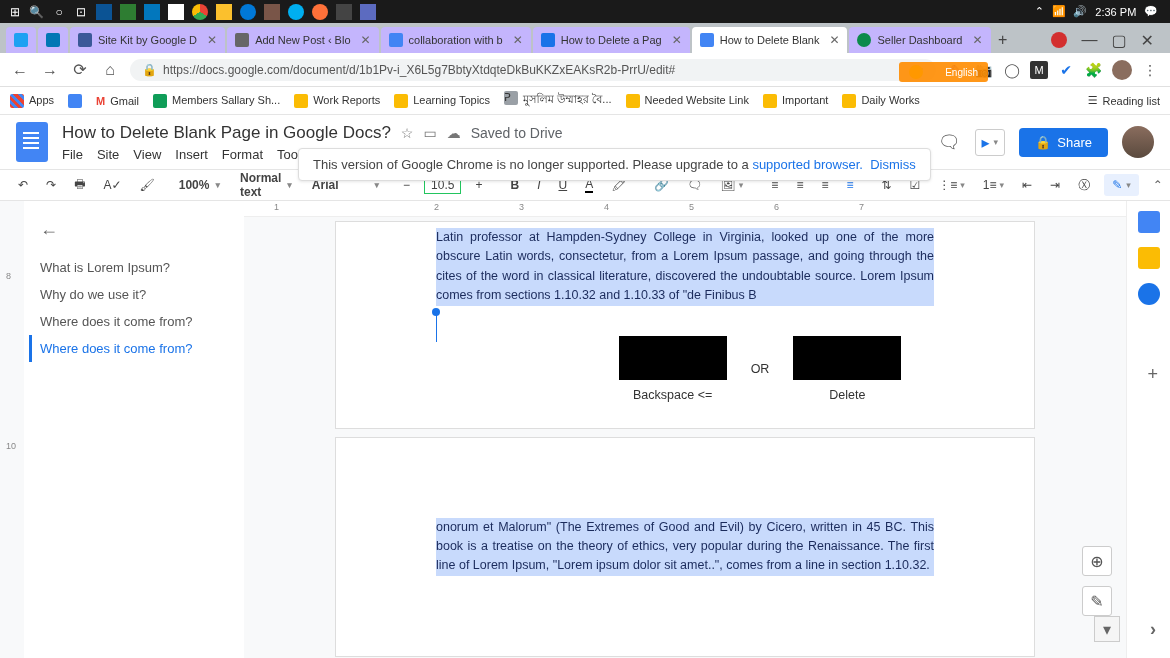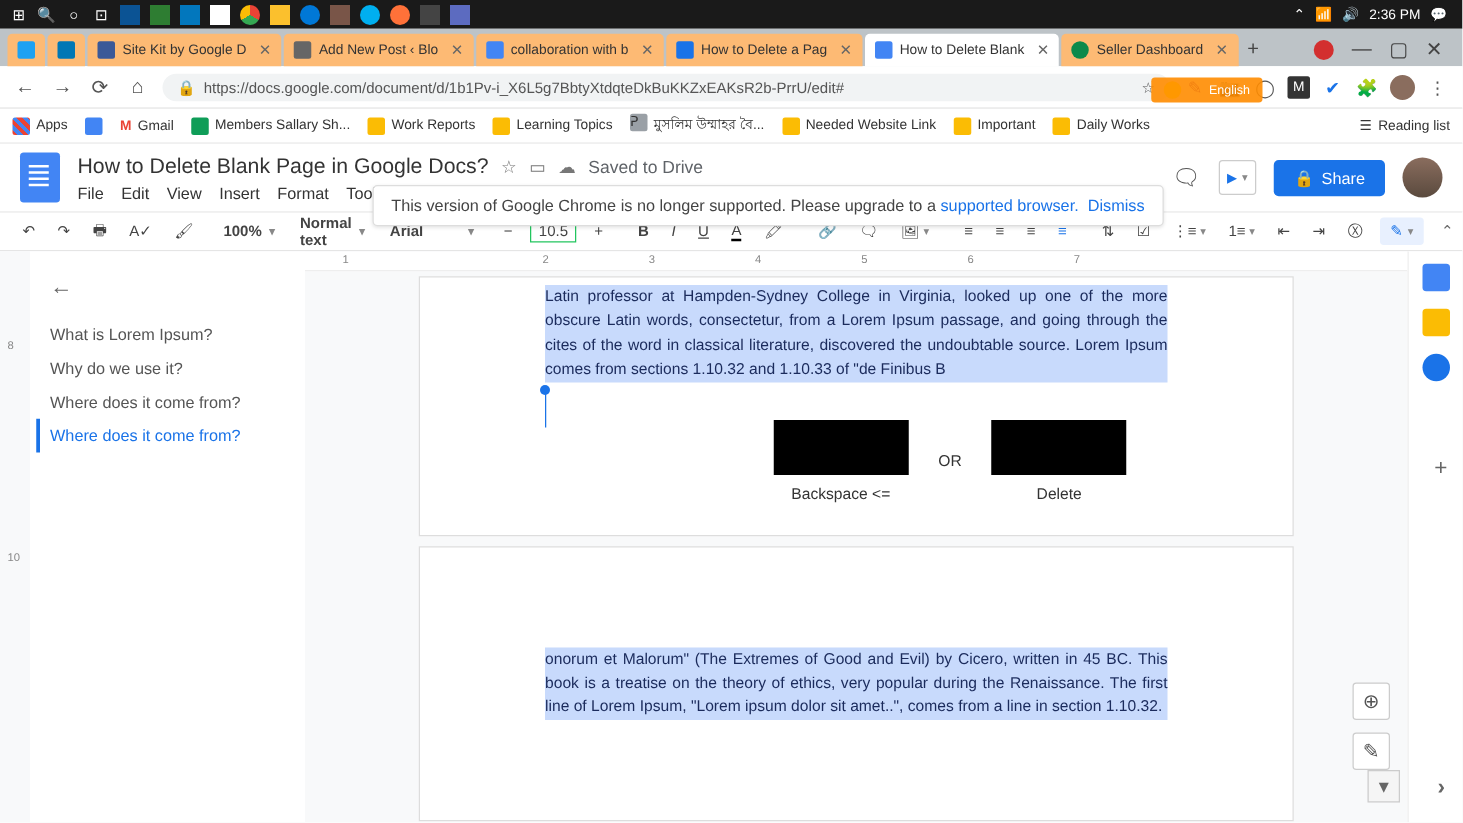--- a/index.html
+++ b/index.html
@@ -6,34 +6,34 @@
 body { width: 1170px; height: 658px; background: #fff; overflow: hidden; position: relative; }
 
 
 .taskbar { height: 23px; background: #1a1a1a; display: flex; align-items: center; padding: 0 4px; color: #fff; }
 .taskbar .tb-icon { width: 22px; height: 22px; display: flex; align-items: center; justify-content: center; font-size: 12px; color: #fff; }
 .taskbar .tb-right { margin-left: auto; display: flex; align-items: center; gap: 8px; font-size: 11px; padding-right: 8px; }
 .tb-app { width: 24px; height: 22px; display:flex; align-items:center; justify-content:center; }
 
 
 .tabstrip { height: 30px; background: #bdc3c7; display: flex; align-items: center; padding: 4px 6px 0 6px; gap: 2px; }
-.tab { height: 26px; background: #fdba74; display: flex; align-items: center; padding: 0 8px; font-size: 11px; color: #333; border-radius: 4px 4px 0 0; gap: 6px; max-width: 180px; overflow:hidden; white-space:nowrap; }
+.tab { height: 26px; background: #c4b5fd; display: flex; align-items: center; padding: 0 8px; font-size: 11px; color: #333; border-radius: 4px 4px 0 0; gap: 6px; max-width: 180px; overflow:hidden; white-space:nowrap; }
 .tab.active { background: #fff; }
 .tab .close { color: #666; font-size: 12px; margin-left: 4px; }
 .tab-icon { width: 14px; height: 14px; border-radius: 2px; display:inline-block; }
 .newtab { width: 20px; height: 20px; display:flex; align-items:center; justify-content:center; color:#444; font-size:16px; }
 .tabstrip-right { margin-left: auto; display:flex; align-items:center; gap:14px; padding-right:10px; color:#444; }
 
 
 .addrbar { height: 34px; background: #fff; display: flex; align-items: center; padding: 0 10px; gap: 10px; border-bottom: 1px solid #e0e0e0; }
 .nav-icon { font-size: 16px; color: #555; width: 20px; text-align:center; }
 .url-area { flex: 1; display: flex; align-items: center; gap: 6px; background: #f1f3f4; border-radius: 15px; padding: 4px 12px; font-size: 12px; color: #555; }
 .addr-right { display:flex; align-items:center; gap:8px; }
 .addr-right .icon { width:20px; height:20px; display:flex; align-items:center; justify-content:center; font-size:14px; color:#555; }
-.lang-widget { position:absolute; right:160px; top:62px; background:rgba(255,140,0,0.9); color:#fff; font-size:10px; padding:3px 10px; border-radius:3px; display:flex; align-items:center; gap:22px; z-index:10; }
+.lang-widget { position:absolute; right:182px; top:62px; background:rgba(255,140,0,0.9); color:#fff; font-size:10px; padding:3px 10px; border-radius:3px; display:flex; align-items:center; gap:22px; z-index:10; }
 
 
 .bookmarks { height: 28px; background: #fff; display: flex; align-items: center; padding: 0 10px; gap: 14px; font-size: 11px; color: #333; border-bottom: 1px solid #e5e5e5; }
 .bm-item { display: flex; align-items: flex-start; gap: 5px; }
 .bm-icon { width: 14px; height: 14px; border-radius: 2px; }
 .reading-list { margin-left: auto; display:flex; align-items:center; gap:5px; }
 
 
 .docs-head { height: 54px; background: #fff; display: flex; align-items: center; padding: 6px 16px; position:relative; }
 .docs-logo { width: 32px; height: 40px; background: #4285f4; border-radius: 3px; position:relative; margin-right:14px; }
@@ -280,21 +280,21 @@
   <div class="docs-title-area">
     <div class="docs-title-row">
       <span class="docs-title">How to Delete Blank Page in Google Docs?</span>
       <span class="title-icon">☆</span>
       <span class="title-icon">▭</span>
       <span class="title-icon">☁</span>
       <span class="title-icon" style="color:#5f6368">Saved to Drive</span>
     </div>
     <div class="menubar">
       <span>File</span>
-      <span>Edit</span>
+      <span>Site</span>
       <span>View</span>
       <span>Insert</span>
       <span>Format</span>
       <span>Tools</span>
     </div>
   </div>
   <div class="docs-right">
     <span style="font-size:18px;color:#555">🗨</span>
     <div class="present-btn">
         <span style="color:#1a73e8">▸</span>

